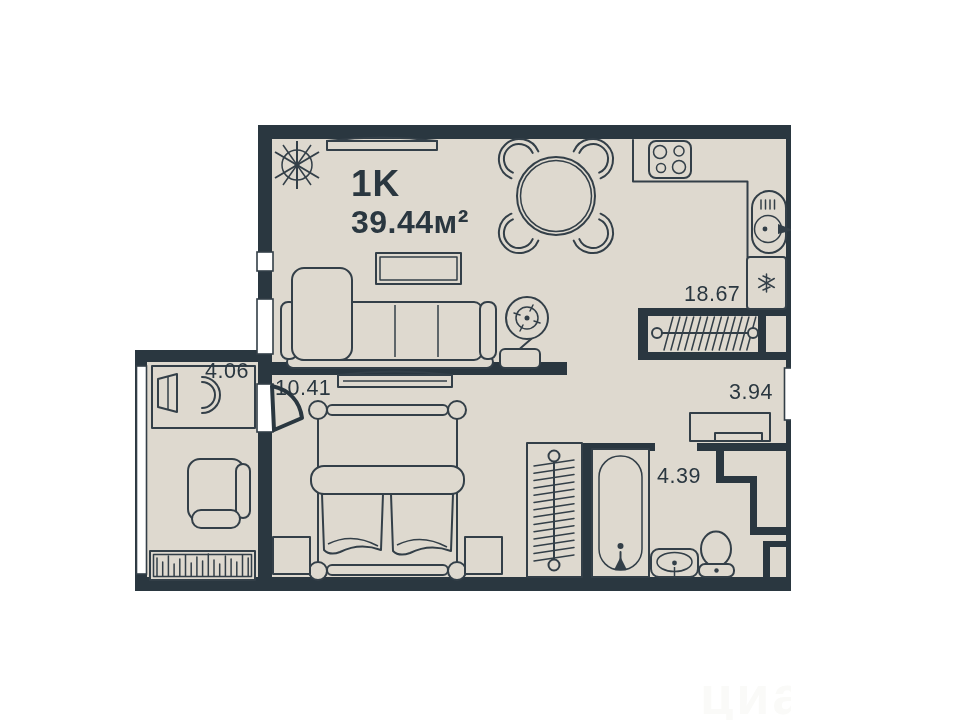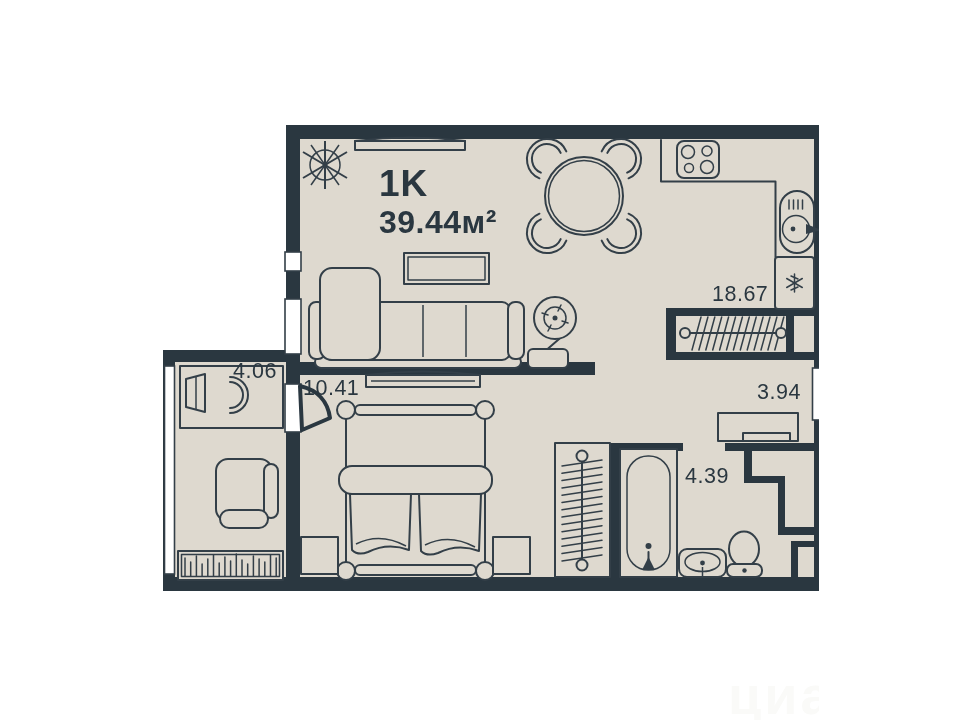--- a/index.html
+++ b/index.html
@@ -1,20 +1,20 @@
 <!DOCTYPE html>
 <html style="--wall: #2a3740; --floor: #ded9cf; --line: #333f48; --label: #2a3740; --window: #ffffff; --watermark: #fafaf8; --background: #ffffff;"><head>
 <meta charset="utf-8">
 <style>
   :root{
     --wall:#2a3740; --floor:#ded9cf; --line:#333f48; --label:#2a3740;
     --window:#ffffff; --watermark:#fafaf8; --background:#ffffff;
   }
   html,body{margin:0;padding:0;background:var(--background);}
-  .stage{width:791px;height:720px;position:relative;overflow:hidden;background:var(--background);margin-left:28px;}
+  .stage{width:791px;height:720px;position:relative;overflow:hidden;background:var(--background);}
   svg{display:block;}
   .wall{fill:var(--wall);stroke:none;}
   .floor{fill:var(--floor);stroke:none;}
   .furn{fill:var(--floor);stroke:var(--line);stroke-width:2;stroke-linejoin:round;}
   .furn-thin{fill:none;stroke:var(--line);stroke-width:1.5;stroke-linejoin:round;}
   .furn-n{fill:none;stroke:var(--line);stroke-width:2;stroke-linejoin:round;stroke-linecap:round;}
   .pattern{stroke:var(--line);stroke-width:1.5;stroke-linecap:round;fill:none;}
   .dot{fill:var(--line);stroke:none;}
   .win{fill:var(--window);stroke:var(--line);stroke-width:1.6;}
   .doorleaf{fill:var(--floor);stroke:var(--wall);stroke-width:4;stroke-linejoin:round;}

